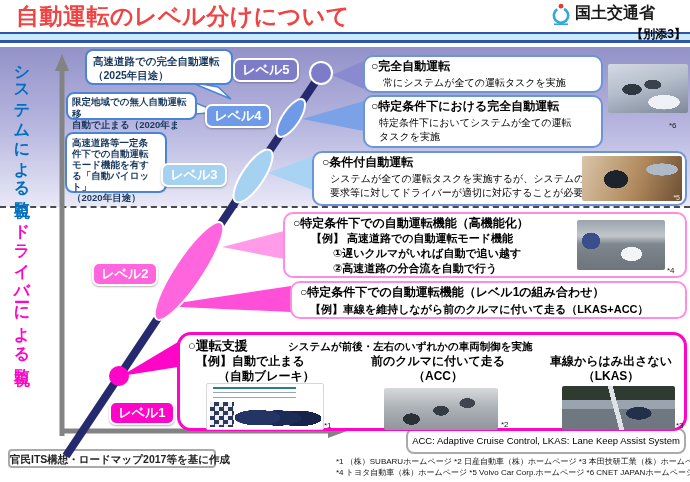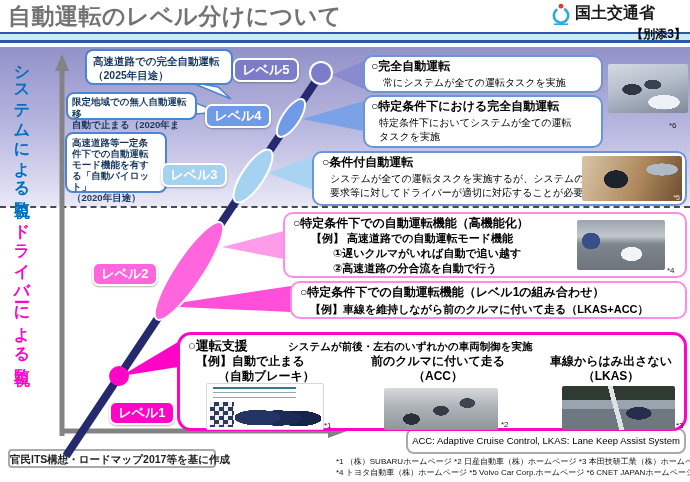--- a/index.html
+++ b/index.html
@@ -4,21 +4,21 @@
 <style>
   html,body{margin:0;padding:0;}
   body{
     width:690px;height:482px;position:relative;overflow:hidden;background:#fff;
     font-family:"Liberation Sans","DejaVu Sans",sans-serif;
     -webkit-font-smoothing:antialiased;
   }
   .abs{position:absolute;}
 
   
-  .title{left:8px;top:1px;font-size:23px;font-weight:bold;color:#737373;letter-spacing:.5px;white-space:nowrap;}
+  .title{left:16px;top:1px;font-size:23px;font-weight:bold;color:#ef4444;letter-spacing:.5px;white-space:nowrap;}
   .hrule{left:0;top:32px;width:690px;height:6px;background:#CBEAF8;border-top:2px solid #2E55A8;border-bottom:3px solid #2E55A8;}
   .agency{left:575px;top:3px;font-size:16px;font-weight:bold;color:#1a1a1a;white-space:nowrap;}
   .attachment{right:4px;top:26px;font-size:12px;font-weight:bold;color:#000;}
   .mlit-logo{left:550px;top:3px;width:22px;height:22px;}
 
   
   .grad{left:0;top:47px;width:690px;height:160px;
     background:linear-gradient(180deg,#9392C9 0%,#B9B8E0 52%,#E9E9F7 100%);}
   .dash{left:0;top:206px;width:690px;height:0;border-top:2px dashed #4a4a4a;}
 

